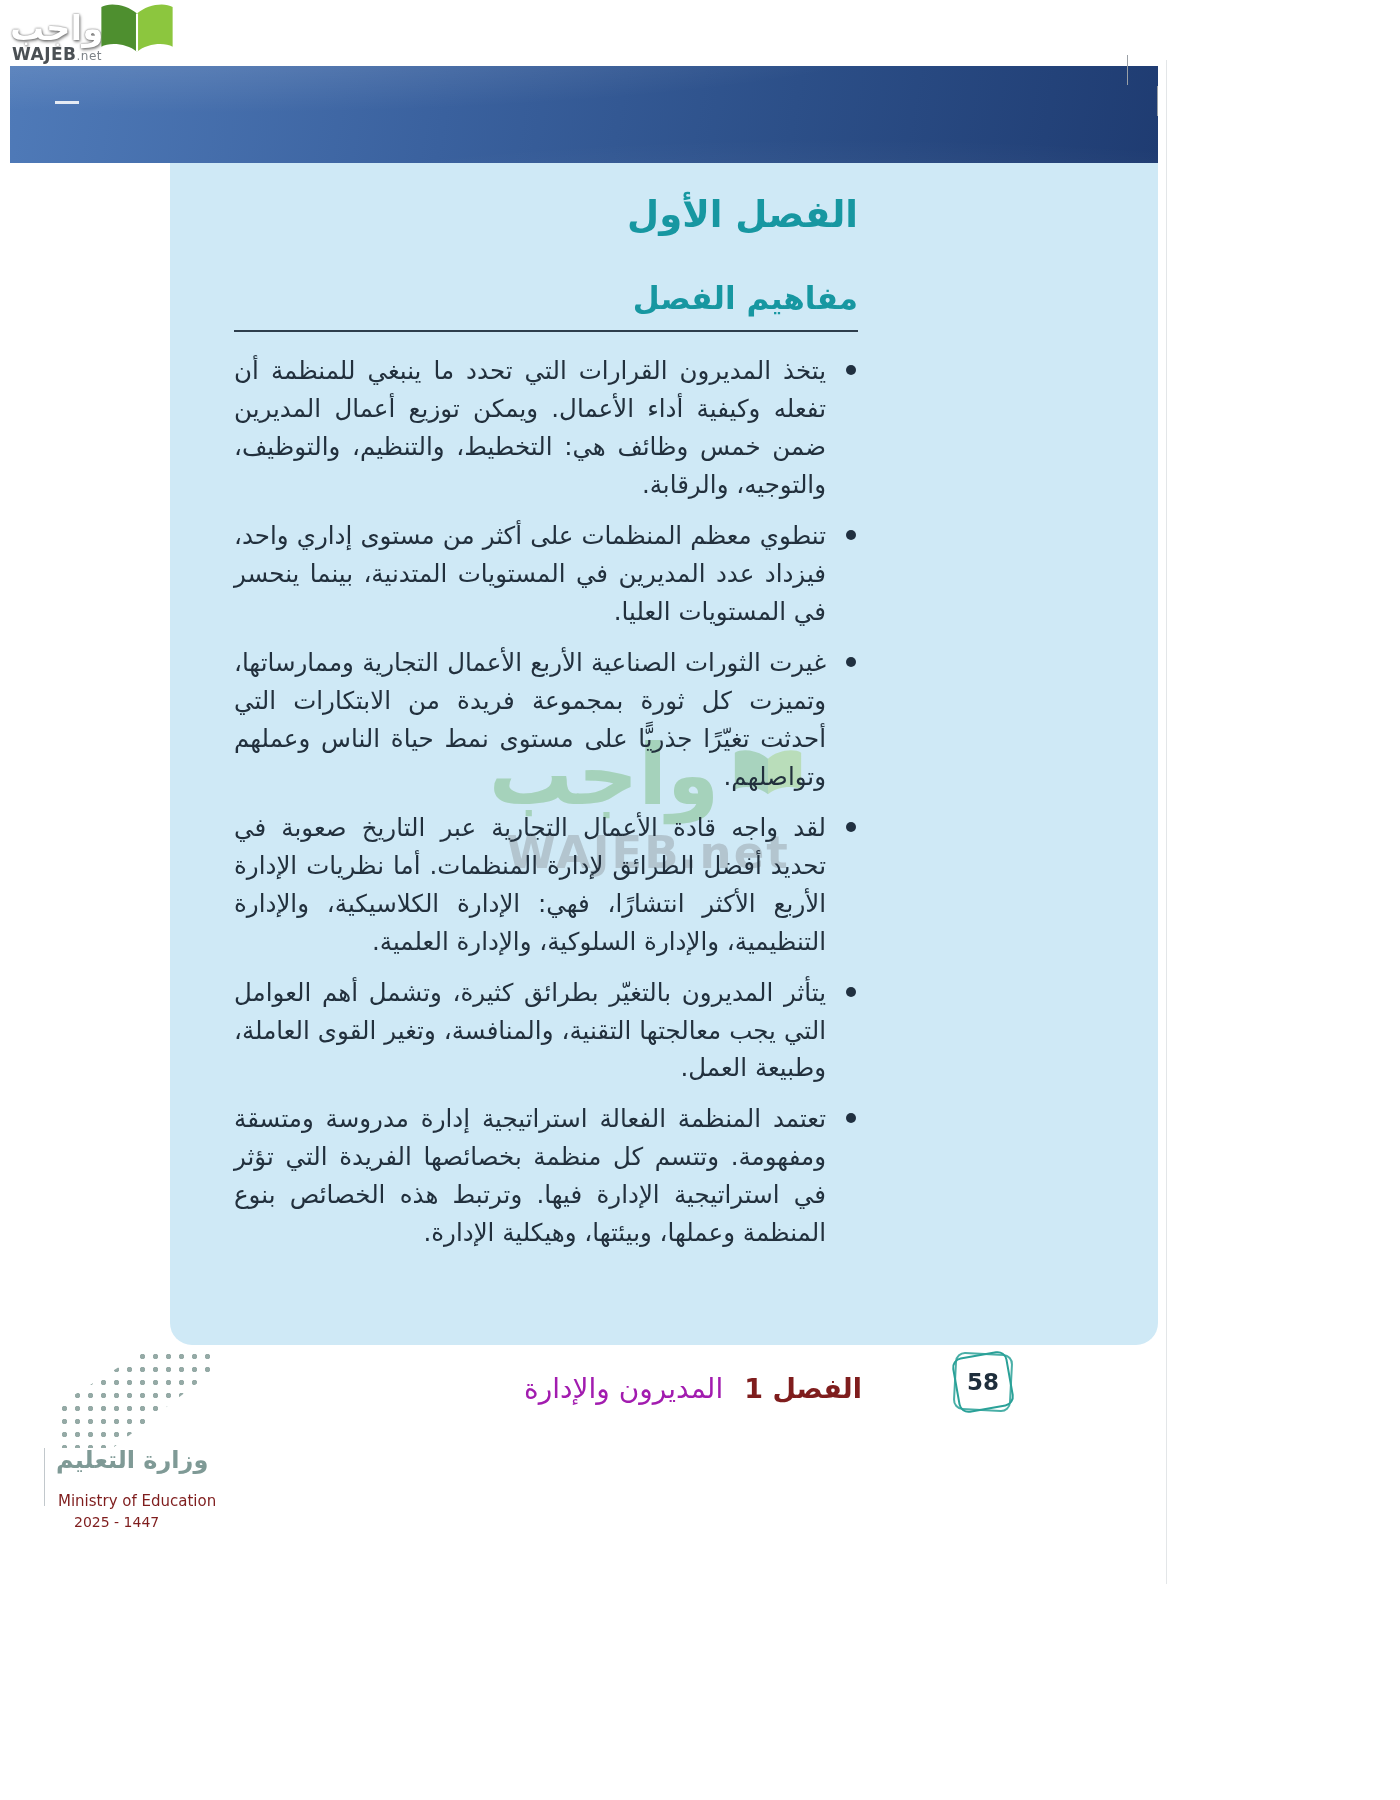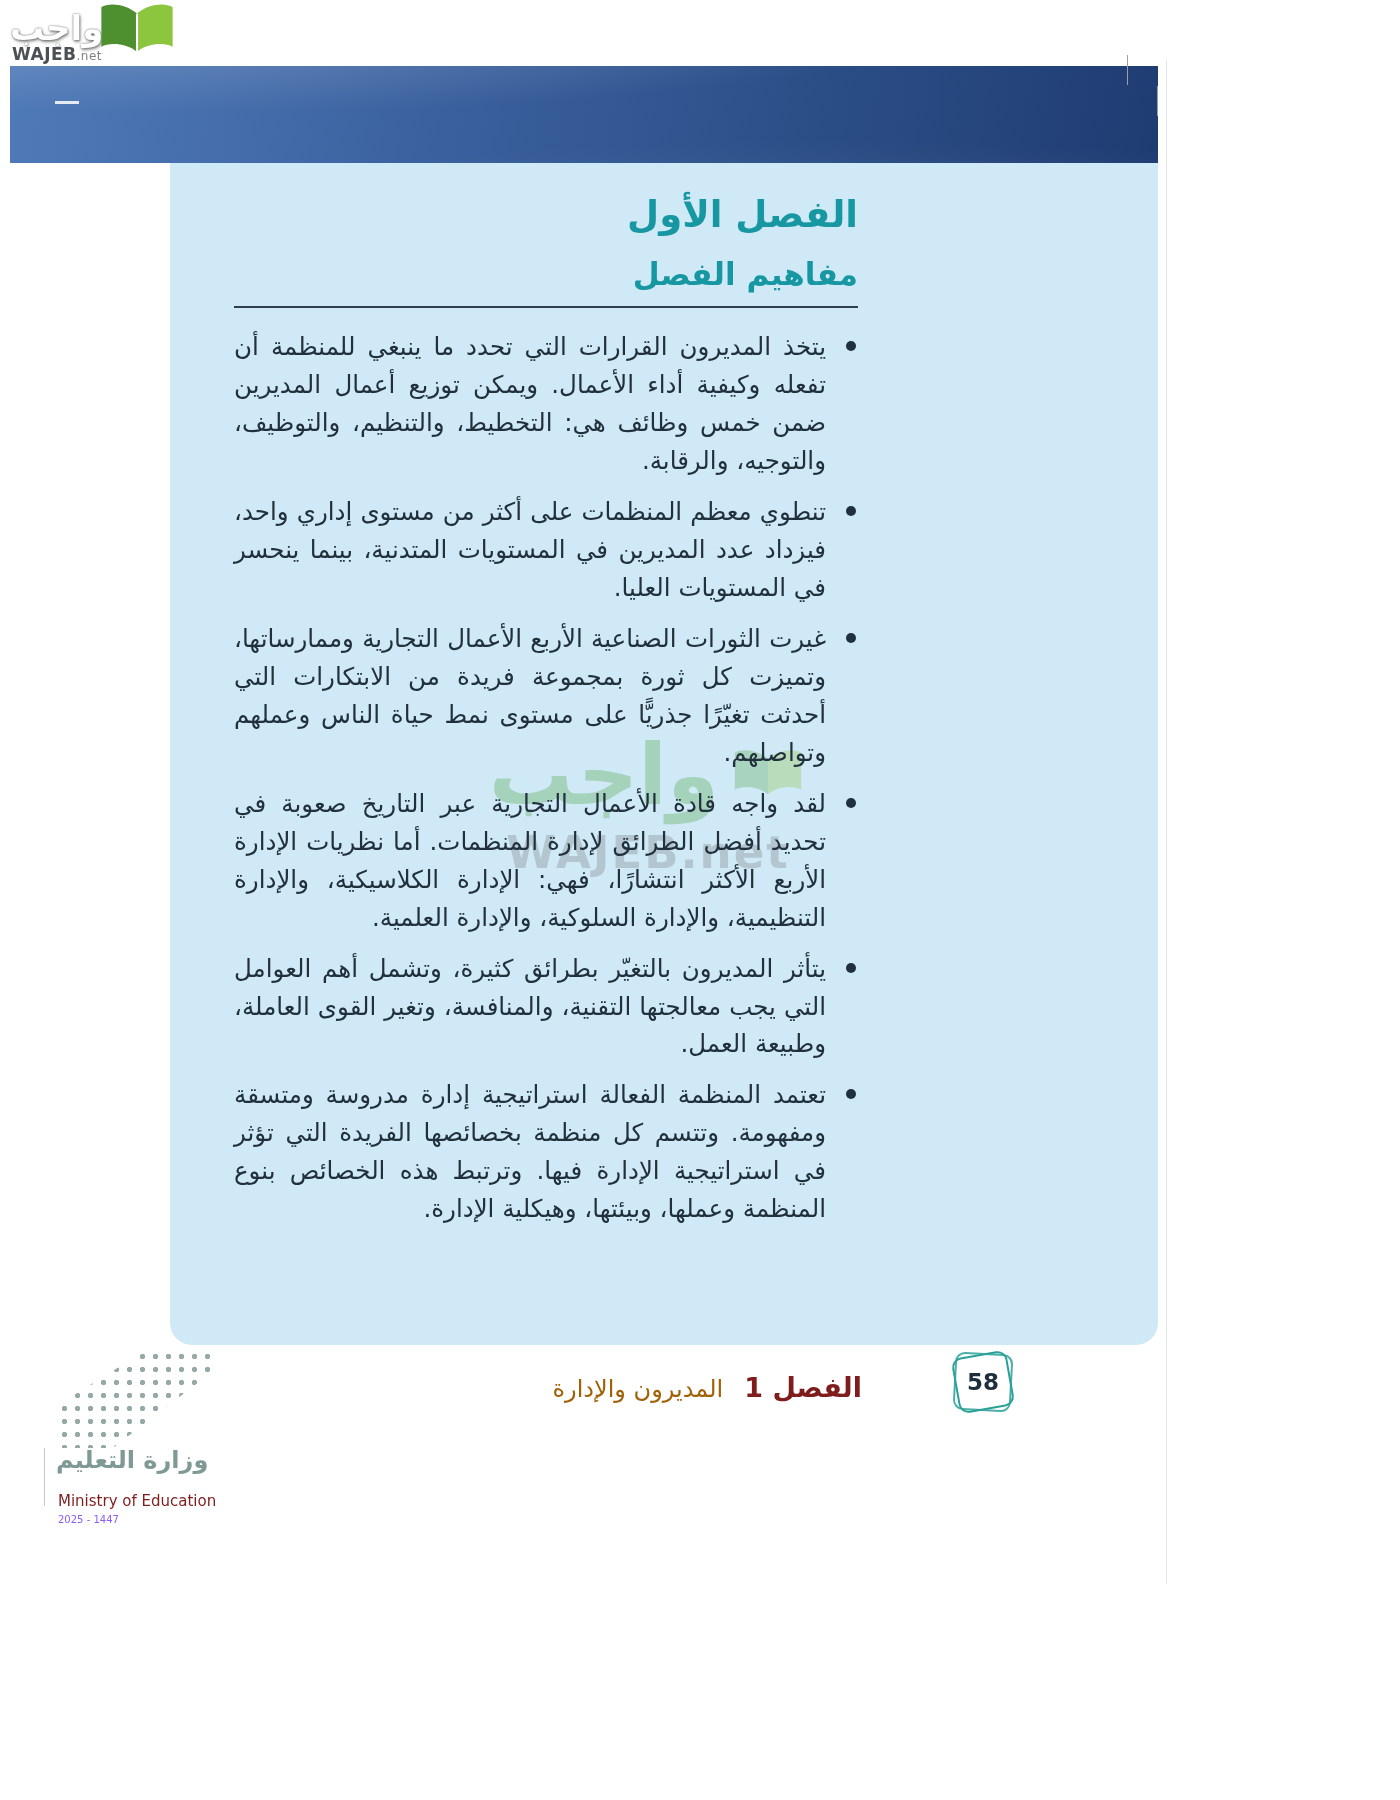--- a/index.html
+++ b/index.html
@@ -52,21 +52,21 @@
     padding:30px 300px 16px 64px; height:100%;
   }
   .chapter-label{
     font-size:37px; font-weight:700; color:#1797a1; text-align:right;
   }
   .chapter-title{
     font-size:66px; font-weight:800; color:#1c2a38; text-align:right; margin-top:16px;
   }
   .concepts-heading{
     display:block; font-size:31px; font-weight:700; color:#1797a1; text-align:right;
-    margin-top:20px; padding-bottom:14px; border-bottom:2.5px solid #2e3e4c;
+    margin-top:44px; padding-bottom:14px; border-bottom:2.5px solid #2e3e4c;
   }
   .bullets{ list-style:none; margin-top:20px; }
   .bullet{
     position:relative; padding-right:32px; margin-bottom:13px;
     font-size:24.5px; line-height:1.55; color:#22303d; text-align:justify;margin-top:8px;
   }
   .bullet .dot{
     position:absolute; right:2px; top:13px; width:10px; height:10px;
     border-radius:50%; background:#203040;
   }
@@ -79,21 +79,21 @@
   .wm-row{ display:flex; align-items:center; justify-content:center; gap:10px; }
   .wm-ar{ font-size:84px; font-weight:700; color:#57a84b; opacity:.34; }
   .wm-book{ width:78px; height:54px; opacity:.32; }
   .wm-site{ font-size:45px; font-weight:700; color:#8d959b; opacity:.42; letter-spacing:2px; margin-top:2px; }
 
   
   .footer-line{
     position:absolute; right:538px; top:1372px; direction:rtl; white-space:nowrap;
   }
   .footer-chapter{ font-size:27px; font-weight:700; color:#7f1d1d; margin-left:16px; }
-  .footer-section{ font-size:24px; color:#a16207; }
+  .footer-section{ font-size:28px; color:#a21caf; }
 
   .page-diamond{
     position:absolute; left:955px; top:1354px; width:56px; height:56px;
     border:2.5px solid #2aa198; border-radius:10px; transform:rotate(-10deg);
     display:flex; align-items:center; justify-content:center; background:transparent;
   }
   .page-diamond::before{
     content:""; position:absolute; inset:-3px;
     border:2px solid #2aa198; border-radius:10px; transform:rotate(13deg); opacity:.85;
   }
@@ -106,21 +106,21 @@
     background-image:radial-gradient(circle, #8fa6a1 2.4px, transparent 3px);
     background-size:13px 13px;
     clip-path:polygon(58% 0, 100% 0, 100% 24%, 36% 100%, 0 100%, 0 56%);
     opacity:.95;
   }
   .ministry-ar{
     position:absolute; left:4px; top:96px; font-size:24px; font-weight:700;
     color:#7f9a96; direction:rtl; white-space:nowrap;
   }
   .ministry-en{ position:absolute; left:6px; top:142px; font-size:15px; color:#7f1d1d; }
-  .ministry-years{ position:absolute; left:6px; top:164px; font-size:10px; color:#8b5cf6; }
+  .ministry-years{ position:absolute; left:22px; top:164px; font-size:14px; color:#7f1d1d; }
 </style>
 </head>
 <body>
 
 <div class="page">
 
   <div class="wajeb-logo">
     <span class="wajeb-ar">واجب</span>
     <svg class="wajeb-book" viewBox="0 0 100 70">
       <path d="M50 14 C38 3 17 0 7 6 L7 54 C17 48 38 50 50 60 Z" fill="#4e8f2f"></path>

